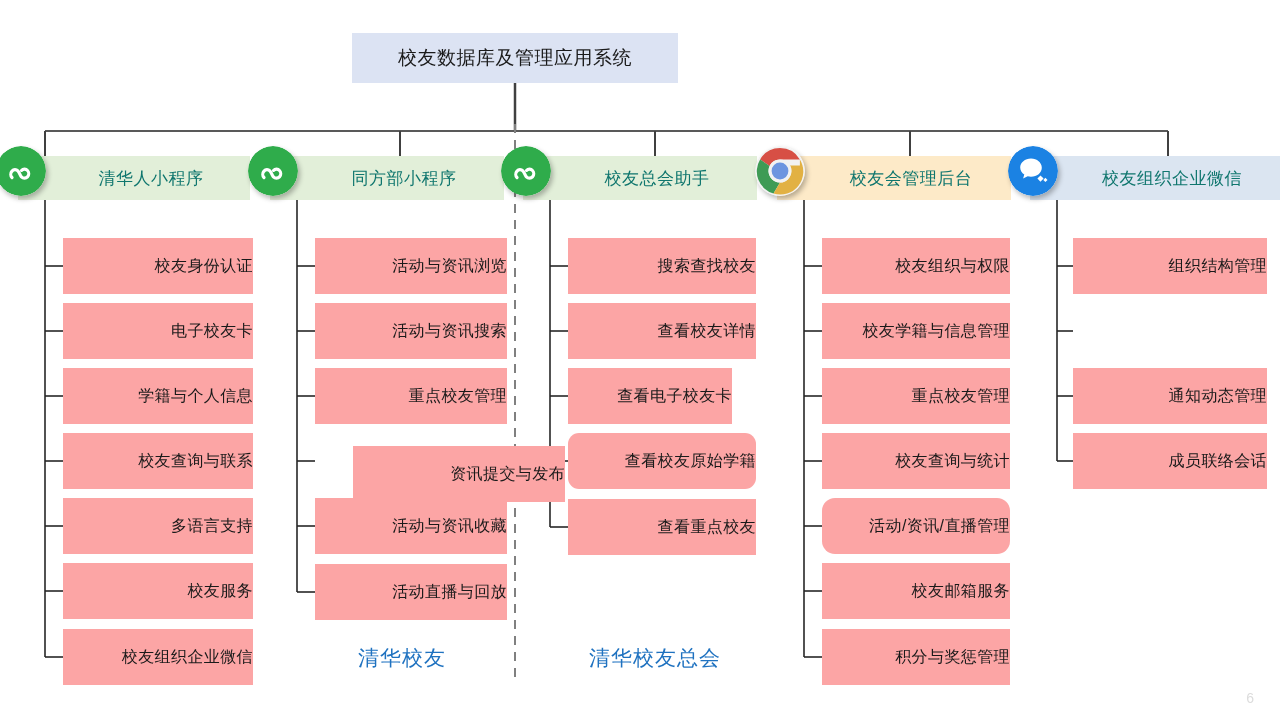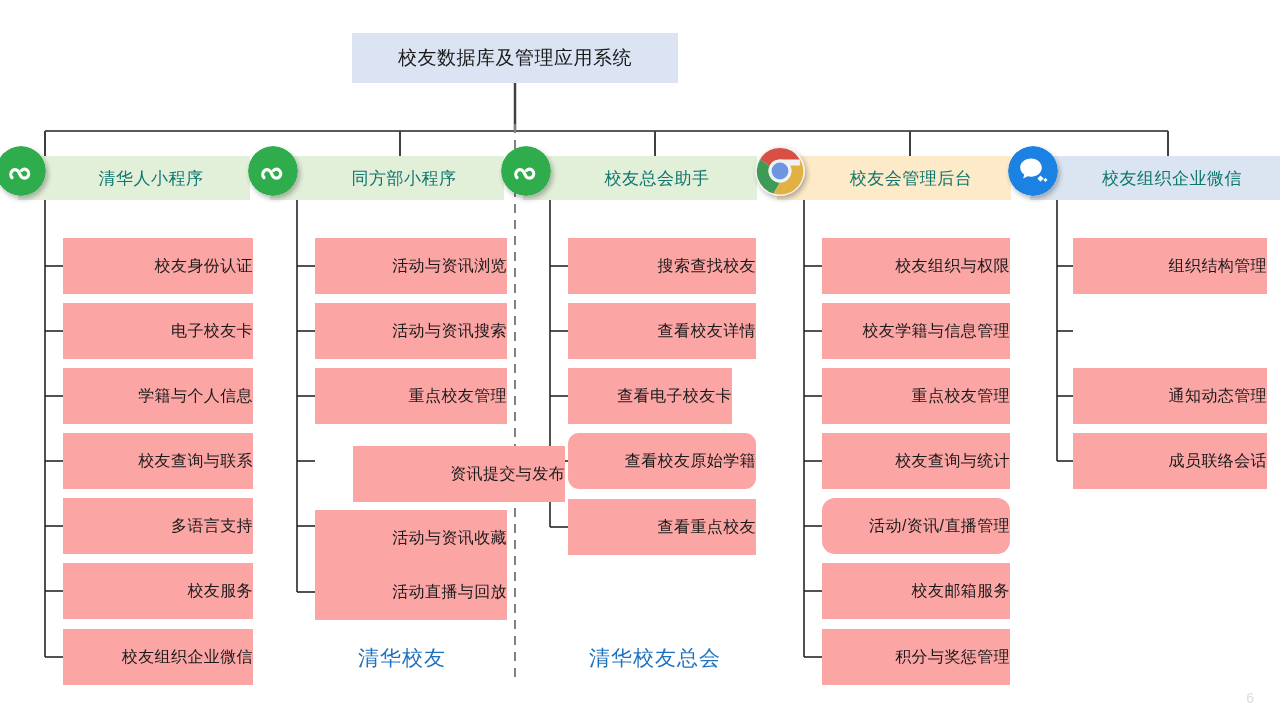--- a/index.html
+++ b/index.html
@@ -211,21 +211,21 @@
     </div>
   <div class="leaf" style="left:315px;top:238px;width:192px;">
       <span>活动与资讯浏览</span>
     </div>
   <div class="leaf" style="left:315px;top:368px;width:192px;">
       <span>重点校友管理</span>
     </div>
   <div class="leaf" style="left:315px;top:446px;width:212px;margin-left:38px;">
       <span>资讯提交与发布</span>
     </div>
-  <div class="leaf" style="left:315px;top:498px;width:192px;margin-top:12px;">
+  <div class="leaf" style="left:315px;top:498px;width:192px;">
       <span>活动与资讯收藏</span>
     </div>
   <div class="leaf" style="left:315px;top:564px;width:192px;">
       <span>活动直播与回放</span>
     </div>
 
   <div class="leaf" style="left:568px;top:238px;width:188px;">
       <span>搜索查找校友</span>
     </div>
   <div class="leaf" style="left:568px;top:303px;width:188px;">

